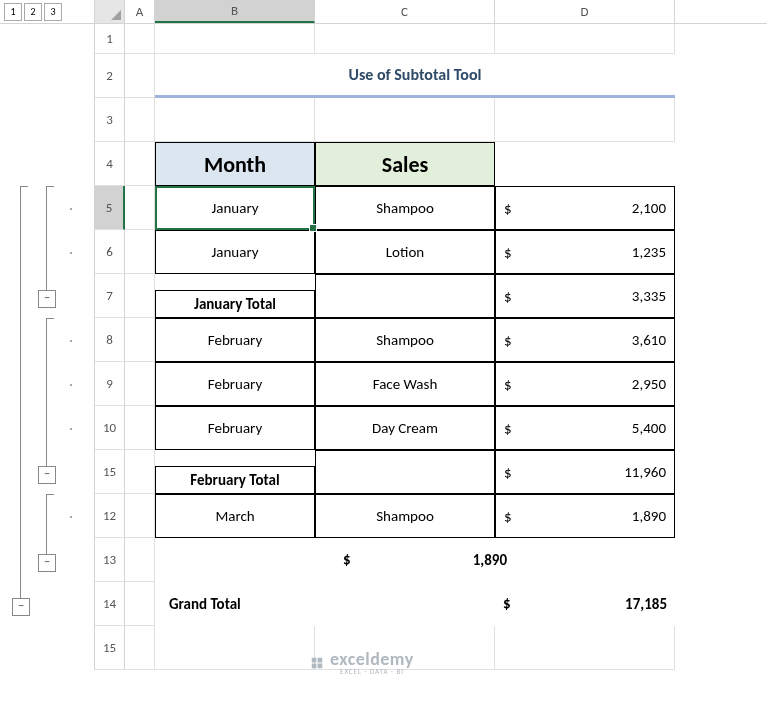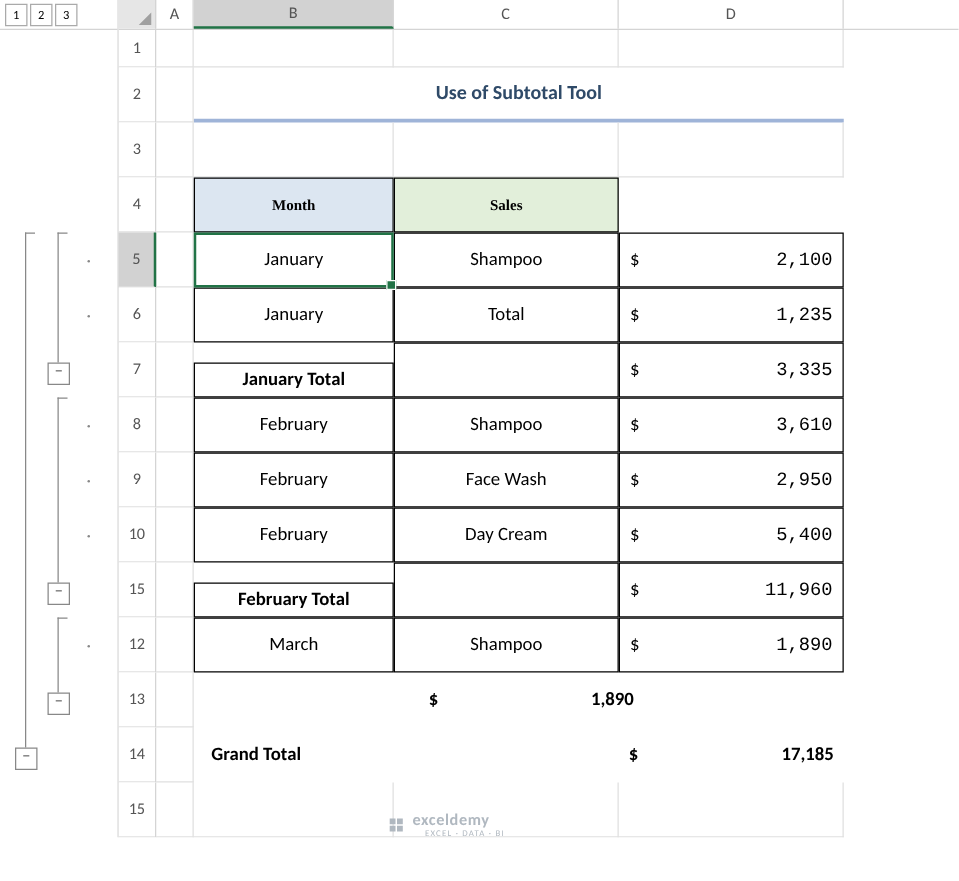--- a/index.html
+++ b/index.html
@@ -33,42 +33,42 @@
 .row.first { height: 30px; }
 .row-h { width: 30px; border-right: 1px solid #d4d4d4; border-bottom: 1px solid #e0e0e0; display: flex; align-items: center; justify-content: center; color: #555; font-size: 13px; background: #fff; }
 .row-h.selected { background: #d2d2d2; border-right: 2px solid #217346; }
 .cell { border-right: 1px solid #e0e0e0; border-bottom: 1px solid #e0e0e0; display: flex; align-items: center; padding: 0 8px; font-size: 15px; position: relative; }
 .cell.c-A { width: 30px; padding: 0; }
 .cell.c-B { width: 160px; }
 .cell.c-C { width: 180px; }
 .cell.c-D { width: 180px; }
 .title-merged { width: 520px; display: flex; align-items: center; justify-content: center; font-size: 16px; font-weight: 600; color: #2f4a68; border-bottom: 3px solid #9fb4d8; font-family: Calibri, sans-serif; }
 
-.hdr { font-weight: 700; font-size: 12px; display: flex; justify-content: center; border: 1px solid #000 !important; font-family: Liberation Serif, serif; }
+.hdr { font-weight: 700; font-size: 22px; display: flex; justify-content: center; border: 1px solid #000 !important; }
 .hdr.month { background: #dce6f1; }
 .hdr.product { background: #fbe4d5; }
 .hdr.sales { background: #e2efda; }
 
 .data { border: 1px solid #000 !important; justify-content: center; }
 .data.sales { justify-content: space-between; }
 .data.sales .cur { }
-.data.sales .val { text-align: right; font-family: Liberation Mono, monospace; }
+.data.sales .val { text-align: right; }
 .bold { font-weight: 700; margin-top: 16px; }
 
 .unbordered-row .cell.c-B { justify-content: flex-start; font-weight: 700; border: none; padding-left: 14px; }
 .unbordered-row .cell.c-C { border: none; }
 .unbordered-row .cell.c-D { border: none; justify-content: space-between; font-weight: 700; }
 
 .active-cell { border: 2px solid #217346 !important; position: relative; z-index: 5; }
 .active-cell::after { content: ""; position: absolute; right: -4px; bottom: -4px; width: 6px; height: 6px; background: #217346; border: 1px solid #fff; }
 
 .watermark { position: absolute; left: 310px; top: 650px; display: flex; align-items: center; gap: 6px; color: #b0b8c0; font-size: 11px; }
 .watermark .wm-icon { width: 14px; height: 14px; }
 .watermark .wm-txt { display: flex; flex-direction: column; line-height: 1; }
-.watermark .wm-txt .t1 { font-size: 13px; font-weight: 600; letter-spacing: 0.5px; }
+.watermark .wm-txt .t1 { font-size: 18px; font-weight: 600; letter-spacing: 0.5px; }
 .watermark .wm-txt .t2 { font-size: 7px; letter-spacing: 1px; margin-left: 10px; }
 </style>
 </head>
 <body>
 
 <div class="sheet">
 
   <div class="outline-panel">
     <div class="outline-header">
       <div class="lvl">1</div>
@@ -151,21 +151,21 @@
         <div class="cell c-D data sales">
             <span class="cur">$</span>
             <span class="val">2,100</span>
           </div>
       </div>
 
       <div class="row">
         <div class="row-h">6</div>
         <div class="cell c-A"></div>
         <div class="cell c-B data">January</div>
-        <div class="cell c-C data">Total</div>
+        <div class="cell c-C data">Lotion</div>
         <div class="cell c-D data sales">
             <span class="cur">$</span>
             <span class="val">1,235</span>
           </div>
       </div>
 
       <div class="row">
         <div class="row-h">7</div>
         <div class="cell c-A"></div>
         <div class="cell c-B data bold">January Total</div>

